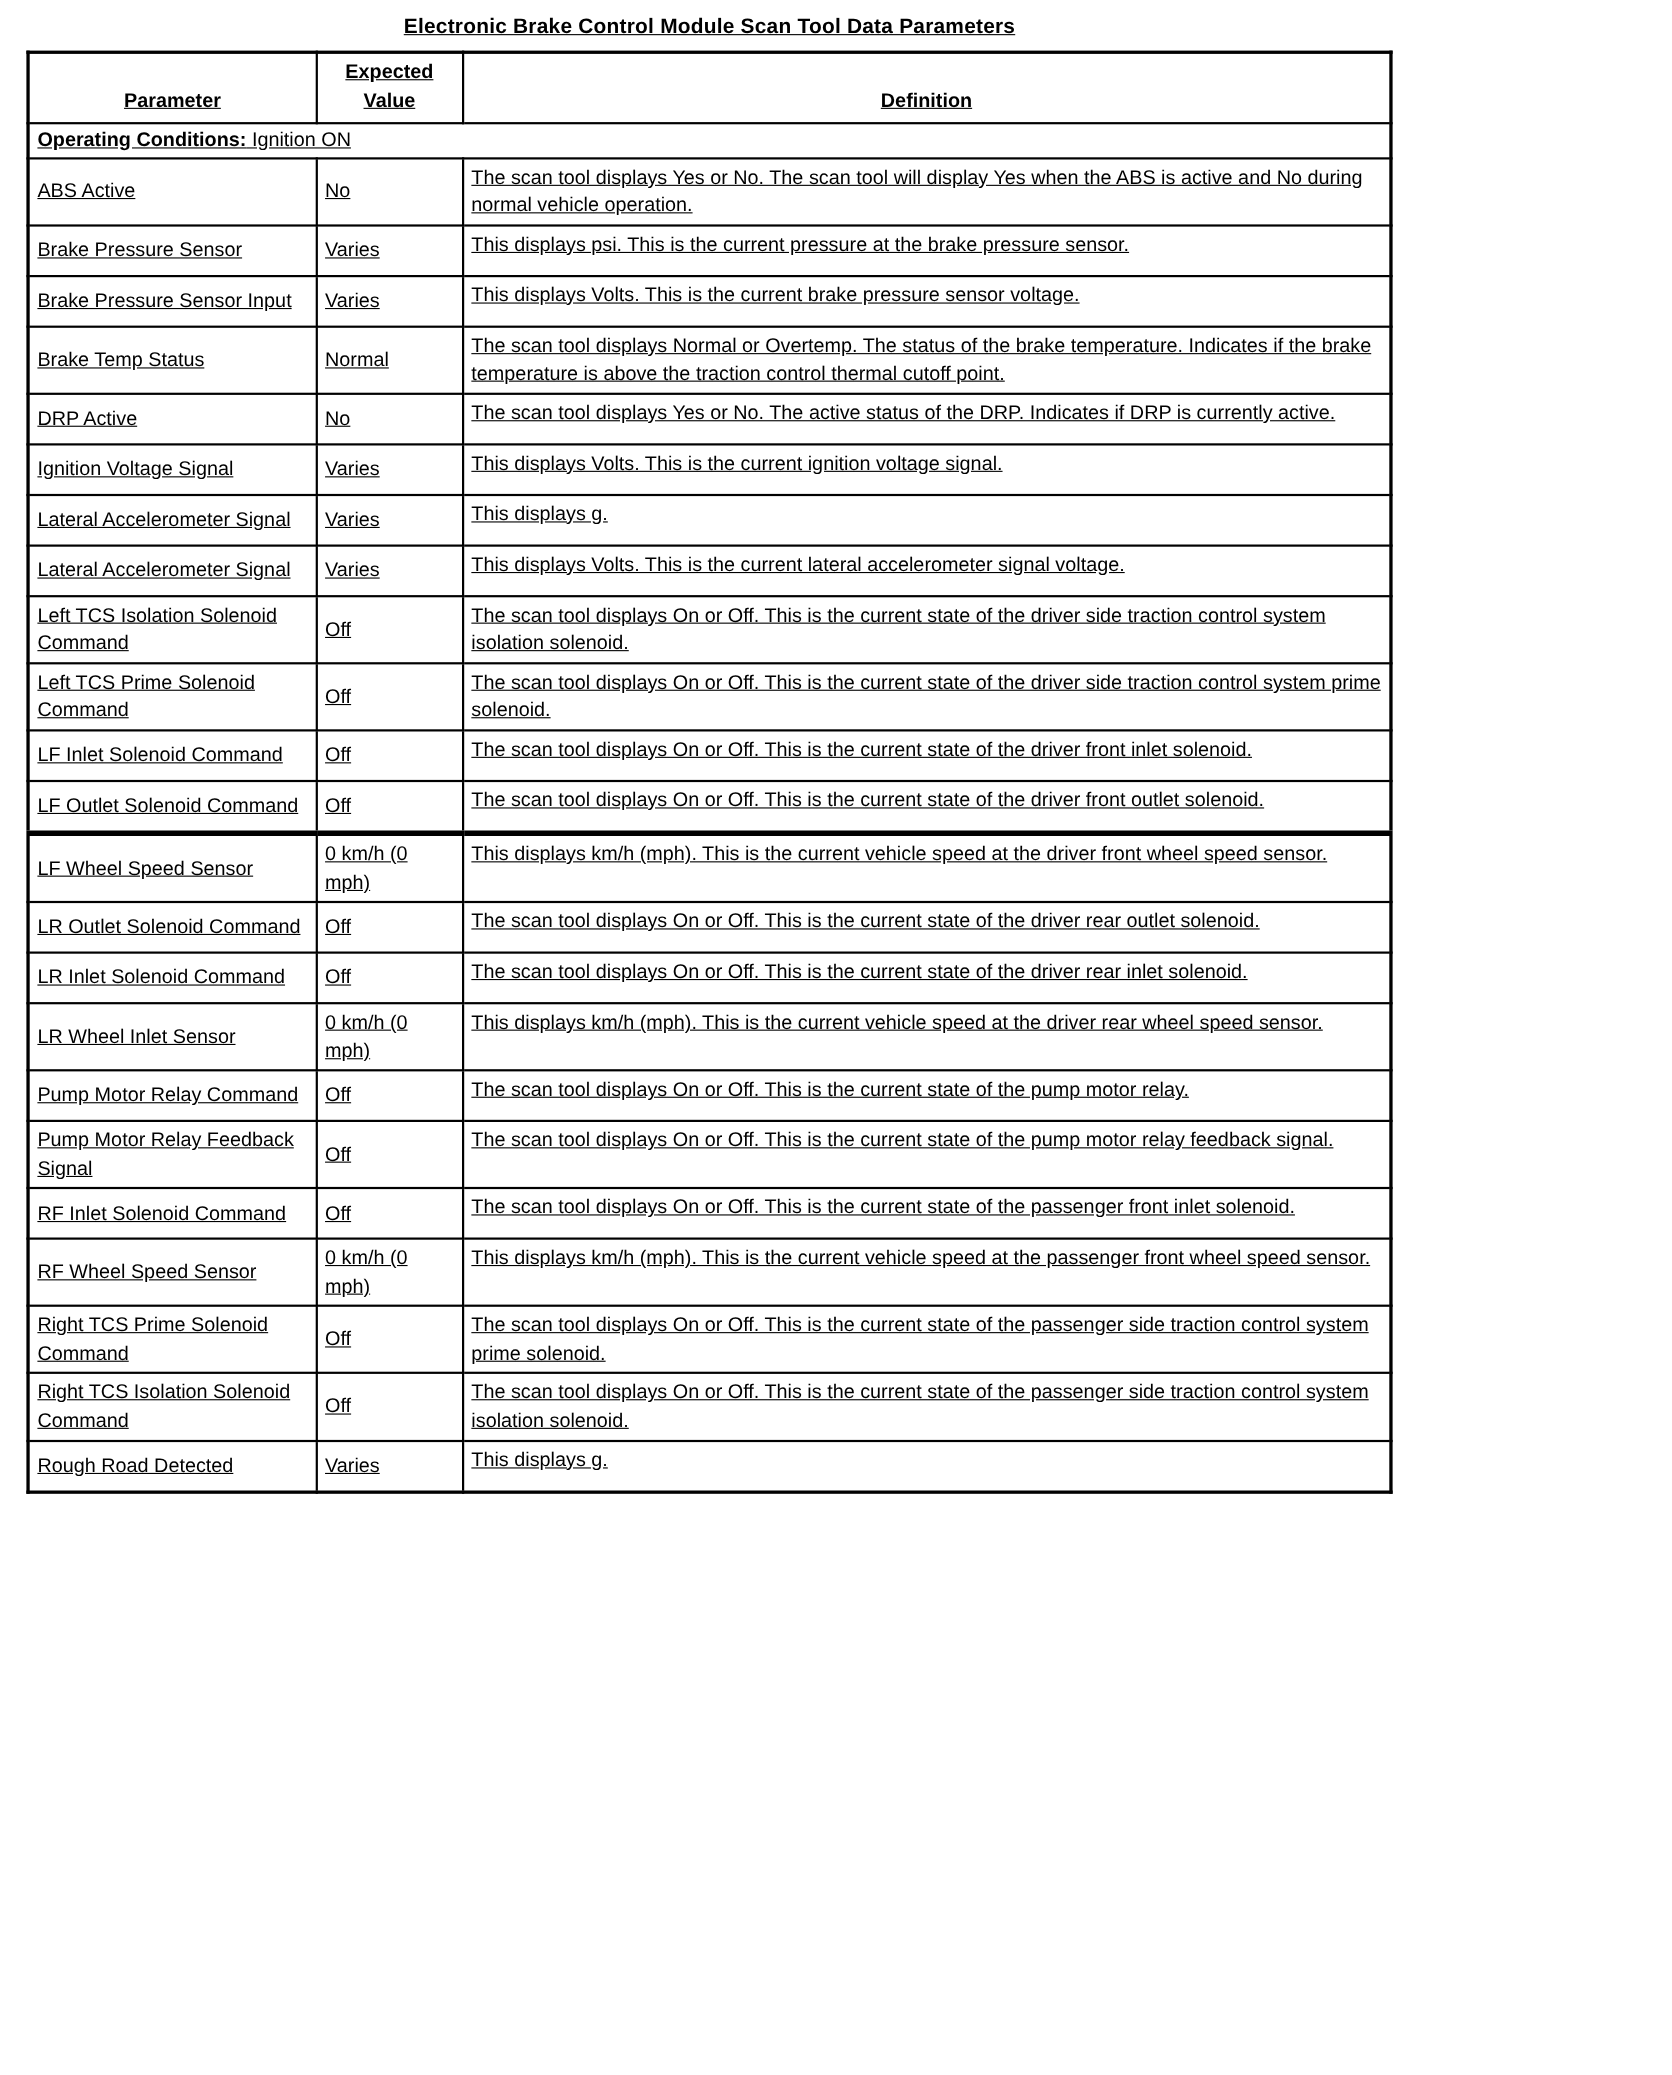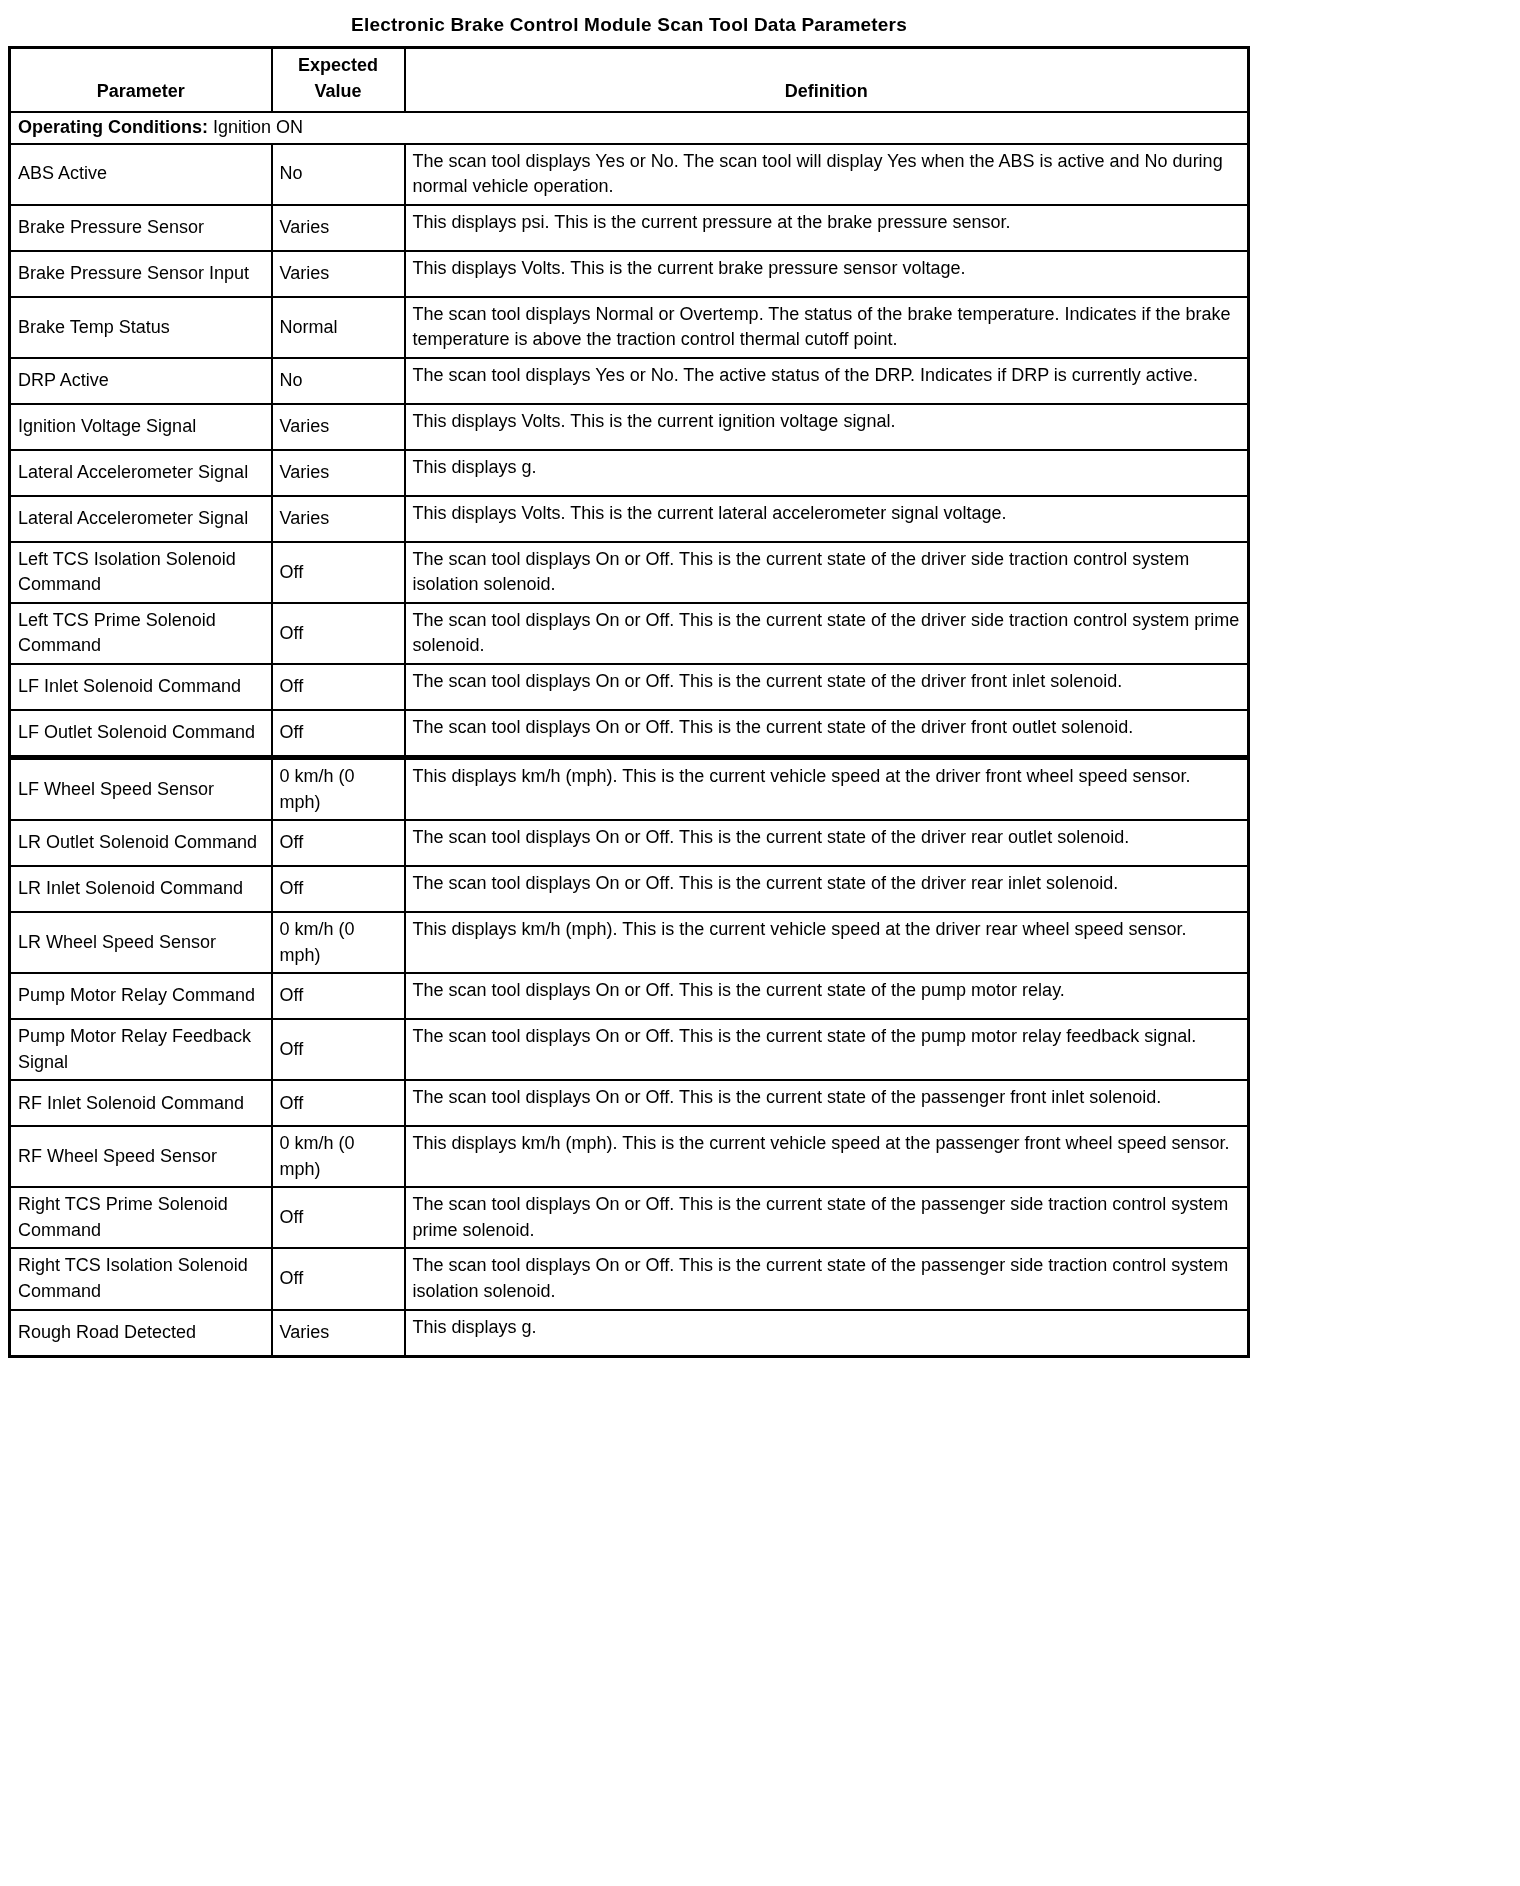--- a/index.html
+++ b/index.html
@@ -6,22 +6,23 @@
     margin: 0;
     padding: 0;
     background: #ffffff;
     color: #000000;
     font-family: "Liberation Sans", sans-serif;
   }
   .page {
     width: 1322px;
     min-height: 1886px;
     box-sizing: border-box;
-    padding: 8px 0 0 8px;
+    padding: 8px 0 0 24px;
     background: #ffffff;
+    text-decoration: underline;
   }
   .doc-title {
     width: 1242px;
     text-align: center;
     font-weight: bold;
     font-size: 19px;
     margin: 6px 0 10px 0;
     letter-spacing: 0.2px;
   }
   table.params-table {
@@ -164,21 +165,21 @@
           <td class="param-cell">LR Outlet Solenoid Command</td>
           <td class="value-cell">Off</td>
           <td class="def-cell">The scan tool displays On or Off. This is the current state of the driver rear outlet solenoid.</td>
         </tr>
         <tr class="data-row">
           <td class="param-cell">LR Inlet Solenoid Command</td>
           <td class="value-cell">Off</td>
           <td class="def-cell">The scan tool displays On or Off. This is the current state of the driver rear inlet solenoid.</td>
         </tr>
         <tr class="data-row">
-          <td class="param-cell">LR Wheel Speed Sensor</td>
+          <td class="param-cell">LR Wheel Inlet Sensor</td>
           <td class="value-cell">0 km/h (0 mph)</td>
           <td class="def-cell">This displays km/h (mph). This is the current vehicle speed at the driver rear wheel speed sensor.</td>
         </tr>
         <tr class="data-row">
           <td class="param-cell">Pump Motor Relay Command</td>
           <td class="value-cell">Off</td>
           <td class="def-cell">The scan tool displays On or Off. This is the current state of the pump motor relay.</td>
         </tr>
         <tr class="data-row">
           <td class="param-cell">Pump Motor Relay Feedback Signal</td>

